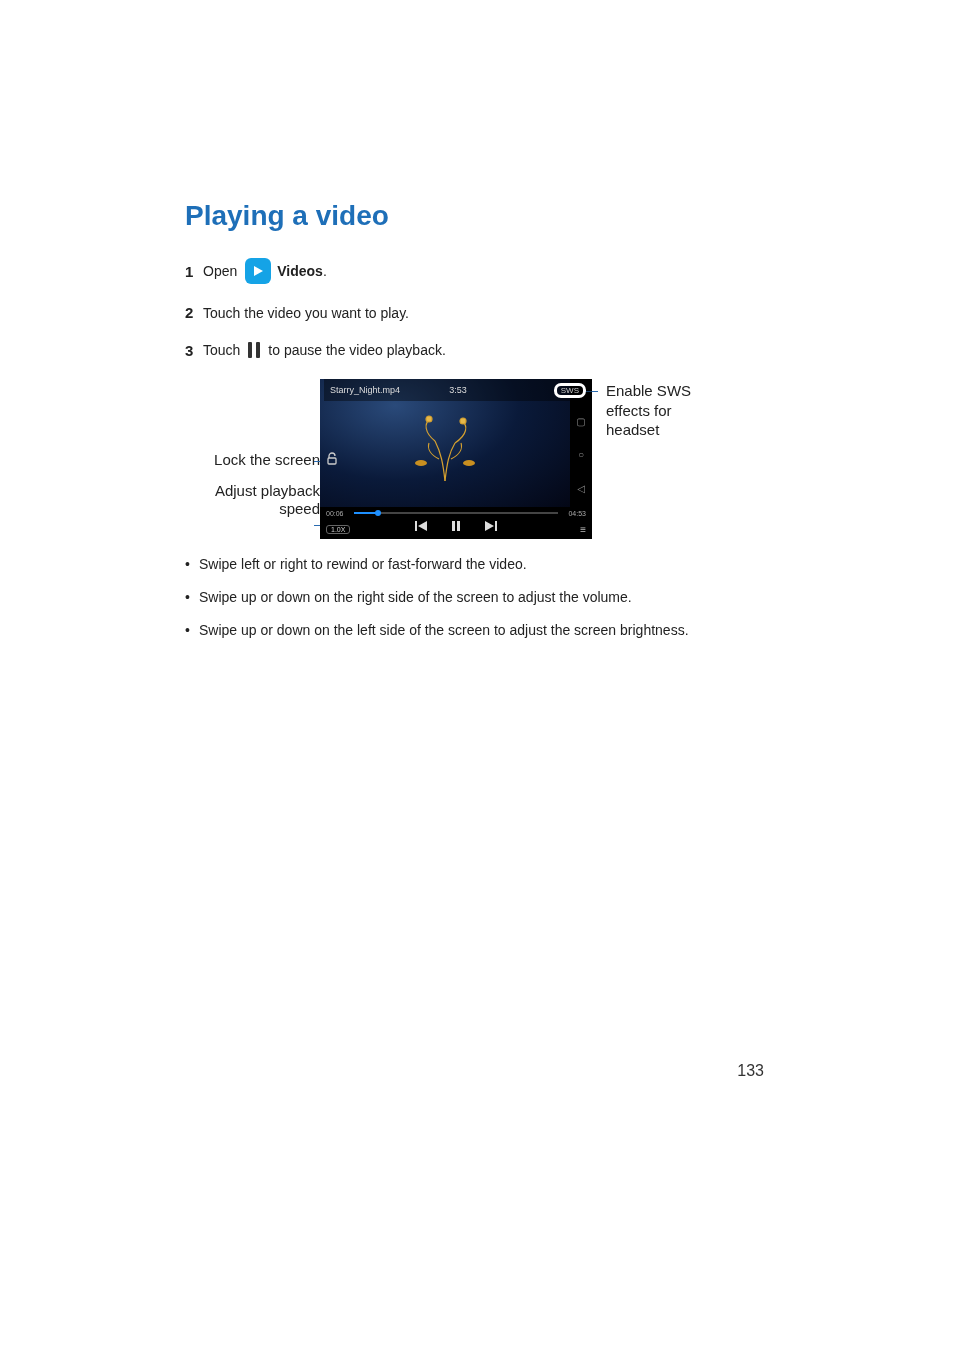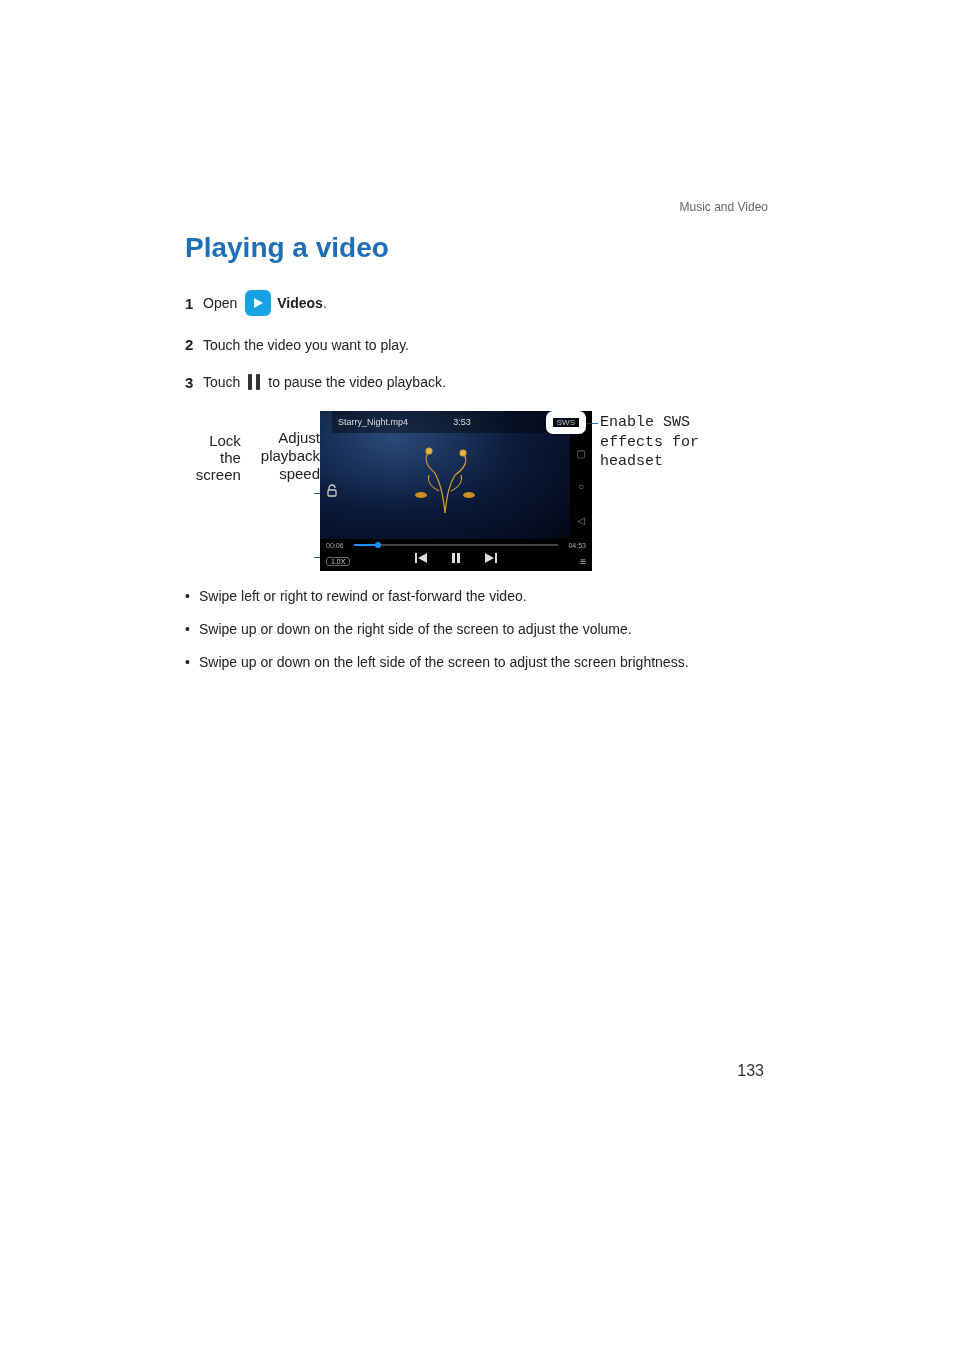--- a/index.html
+++ b/index.html
@@ -66,34 +66,34 @@
   
   .figure-wrap {
     display: flex;
     align-items: flex-start;
     margin: 4px 0 16px 0;
     position: relative;
   }
   .callouts-left {
     width: 135px;
     display: flex;
-    flex-direction: row;
+    flex-direction: column;
     align-items: flex-end;
     font-family: Arial, sans-serif;
     font-size: 15px;
     color: #222;
     text-align: right;
     position: relative;
   }
   .callouts-right {
     width: 130px;
-    font-family: Liberation Mono, monospace;
+    font-family: Liberation Sans, sans-serif;
     font-size: 15px;
     color: #222;
-    padding-left: 8px;
+    padding-left: 14px;
     position: relative;
   }
   .cl-line {
     position: absolute;
     height: 1px;
     background: #2a6bb0;
   }
 
   .player {
     width: 272px;
@@ -103,27 +103,27 @@
     overflow: hidden;
   }
   .player .topbar {
     height: 22px;
     display: flex;
     align-items: center;
     padding: 0 6px;
     font-size: 9px;
     color: #ddd;
     background: rgba(0,0,0,0.4);
-    position: absolute; top:0; left:12px; right:0;
+    position: absolute; top:0; left:4px; right:0;
     z-index: 3;
   }
   .player .topbar .tname { flex:1; }
   .player .topbar .tmid { position:absolute; left:0; right:0; text-align:center; }
   .player .topbar .sws {
-    font-size:8px; border:7px solid #ffffff; border-radius:7px; padding:0 4px; color:#ccc;
+    font-size:8px; border:3px solid #ffffff; border-radius:7px; padding:0 4px; color:#ccc;
     position: relative; z-index:4;
   }
   .sky {
     position:absolute; top:0; left:0; right:22px; bottom:28px;
     background: radial-gradient(ellipse at 30% 20%, #2a4a7a 0%, #0a1a3a 50%, #030614 100%);
     overflow:hidden;
   }
   .navstrip {
     position:absolute; top:0; right:0; bottom:28px; width:22px;
     background:#000;
@@ -175,21 +175,20 @@
     content:"•"; position:absolute; left:-14px; top:0; color:#222;
   }
   .pagenum {
     position:absolute; bottom:270px; right:190px; font-size:16px; color:#333;
   }
 </style>
 </head>
 <body>
 
 <div class="page">
-  <div class="breadcrumb">Music and Video</div>
 
   <h1 class="title">Playing a video</h1>
 
   <div class="step">
     <span class="step-num">1</span>
     <span class="step-body">
       <span>Open</span>
       <span class="videos-icon">
         <svg width="12" height="12" viewBox="0 0 12 12">
             <polygon points="2,1 11,6 2,11" fill="#fff"></polygon>

